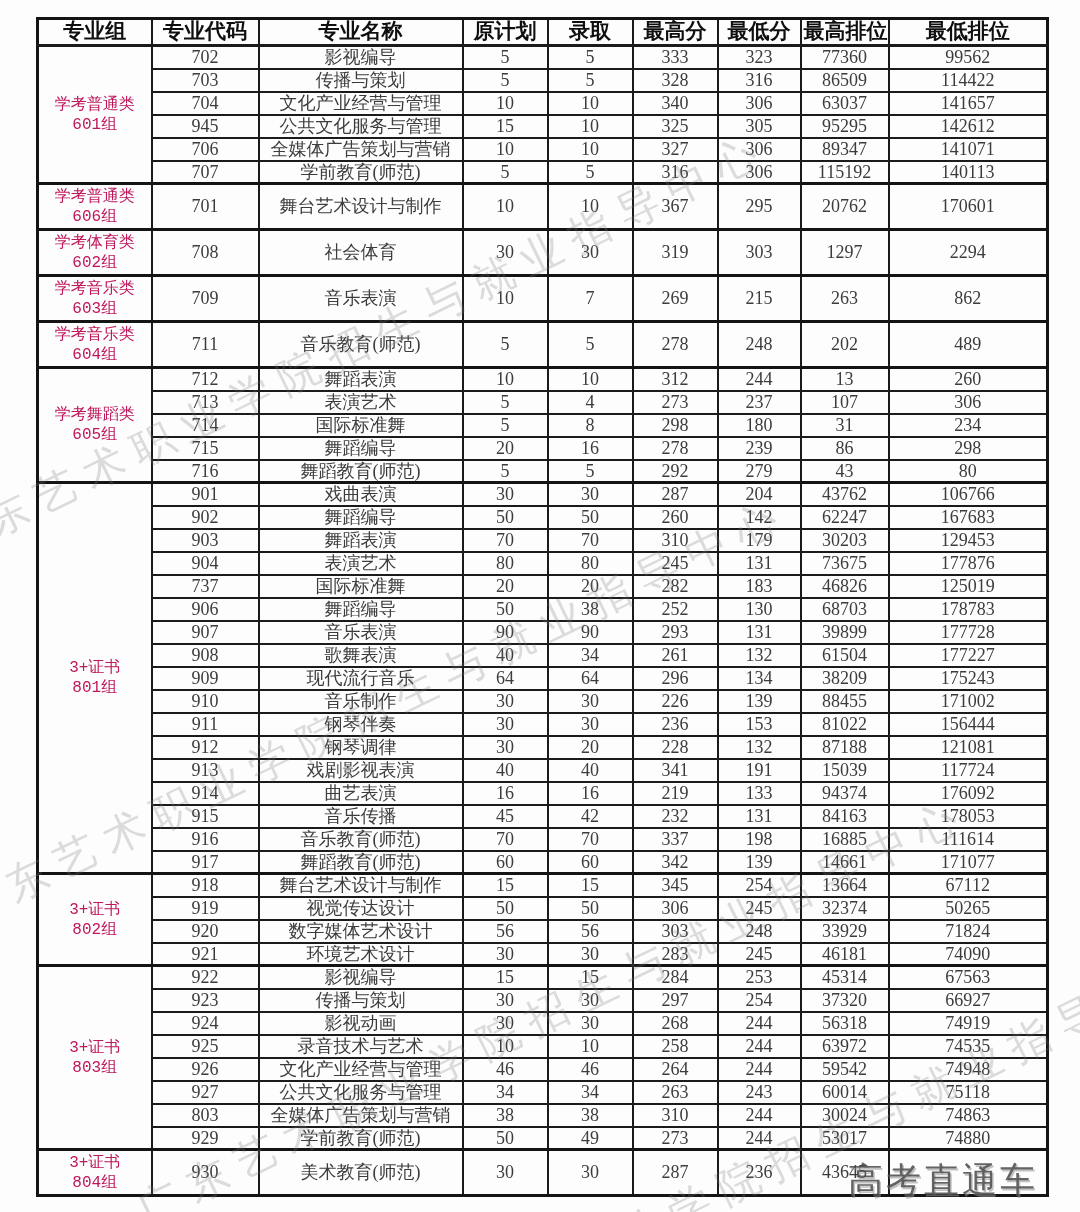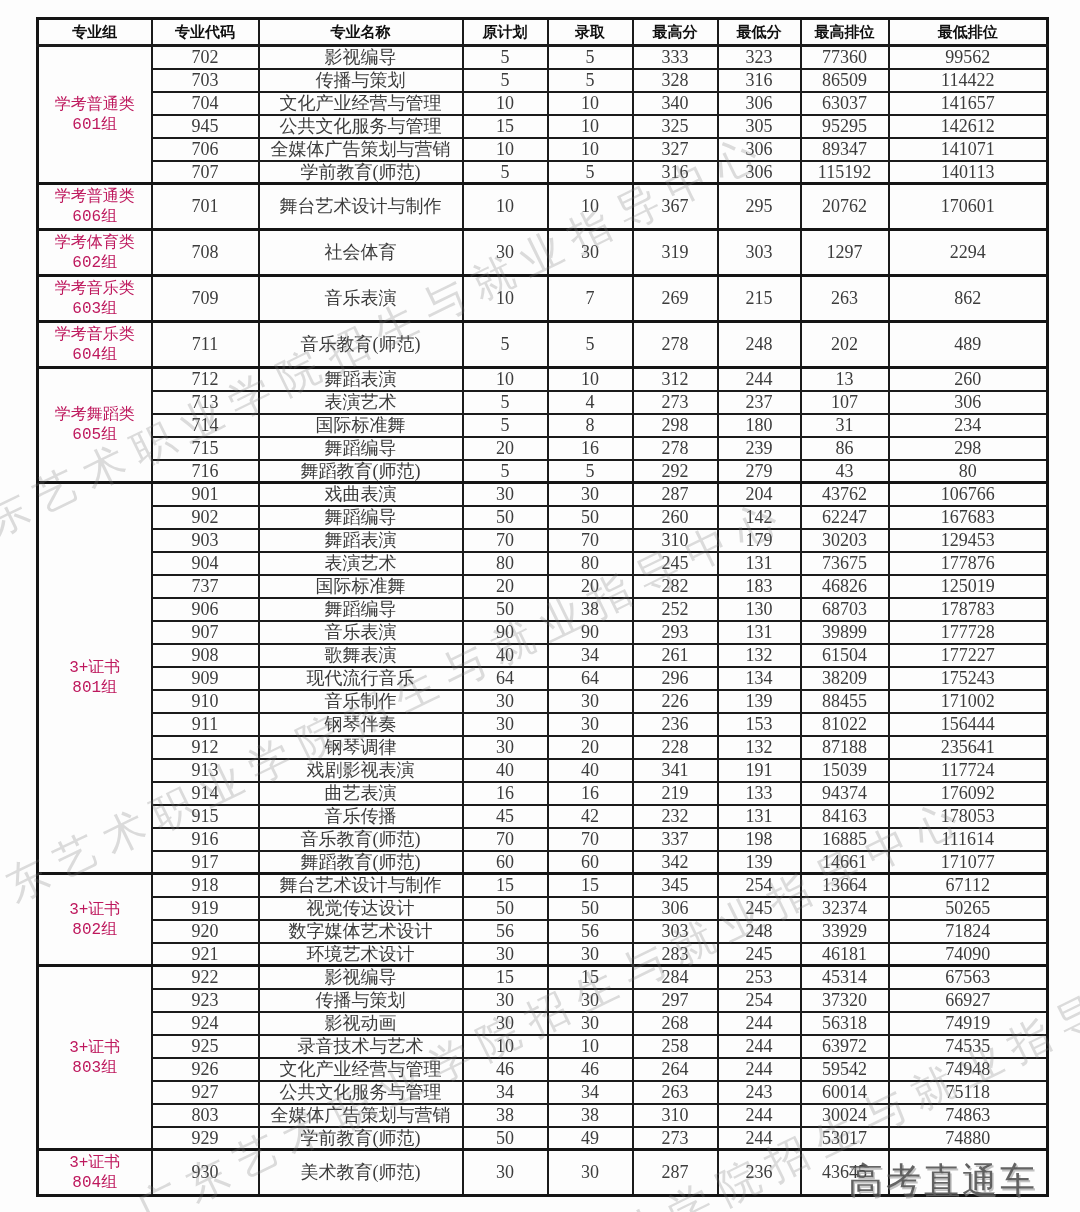--- a/index.html
+++ b/index.html
@@ -12,21 +12,21 @@
     position:absolute;left:36px;top:17px;width:1010px;
     border-collapse:collapse;table-layout:fixed;z-index:1;
     border:3px solid #141414;
   }
   .adm th,.adm td{
     border:2px solid #1b1b1b;text-align:center;vertical-align:middle;
     color:#3c3c3c;font-size:18px;line-height:1.12;padding:0 2px;
     overflow:hidden;white-space:nowrap;
   }
   .adm thead th{
-    font-weight:700;color:#0f0f0f;font-size:15px;height:24px;
+    font-weight:700;color:#0f0f0f;font-size:21px;height:24px;
     border-bottom-width:3px;
   }
   .adm tbody{border-top:3px solid #141414;}
   .adm td.group-label{font-size:16px;color:#be185d;line-height:1.25;font-family:Liberation Mono, monospace;}
   .adm tr.std{height:23px;}
   .adm tr.single{height:46px;}
   
   .wm{
     position:absolute;white-space:nowrap;pointer-events:none;z-index:5;
     color:rgba(120,120,120,0.25);font-size:42px;letter-spacing:12px;
@@ -353,21 +353,21 @@
           <td>156444</td>
         </tr>
         <tr class="std">
           <td>912</td>
           <td>钢琴调律</td>
           <td>30</td>
           <td>20</td>
           <td>228</td>
           <td>132</td>
           <td>87188</td>
-          <td>235641</td>
+          <td>121081</td>
         </tr>
         <tr class="std">
           <td>913</td>
           <td>戏剧影视表演</td>
           <td>40</td>
           <td>40</td>
           <td>341</td>
           <td>191</td>
           <td>15039</td>
           <td>117724</td>

